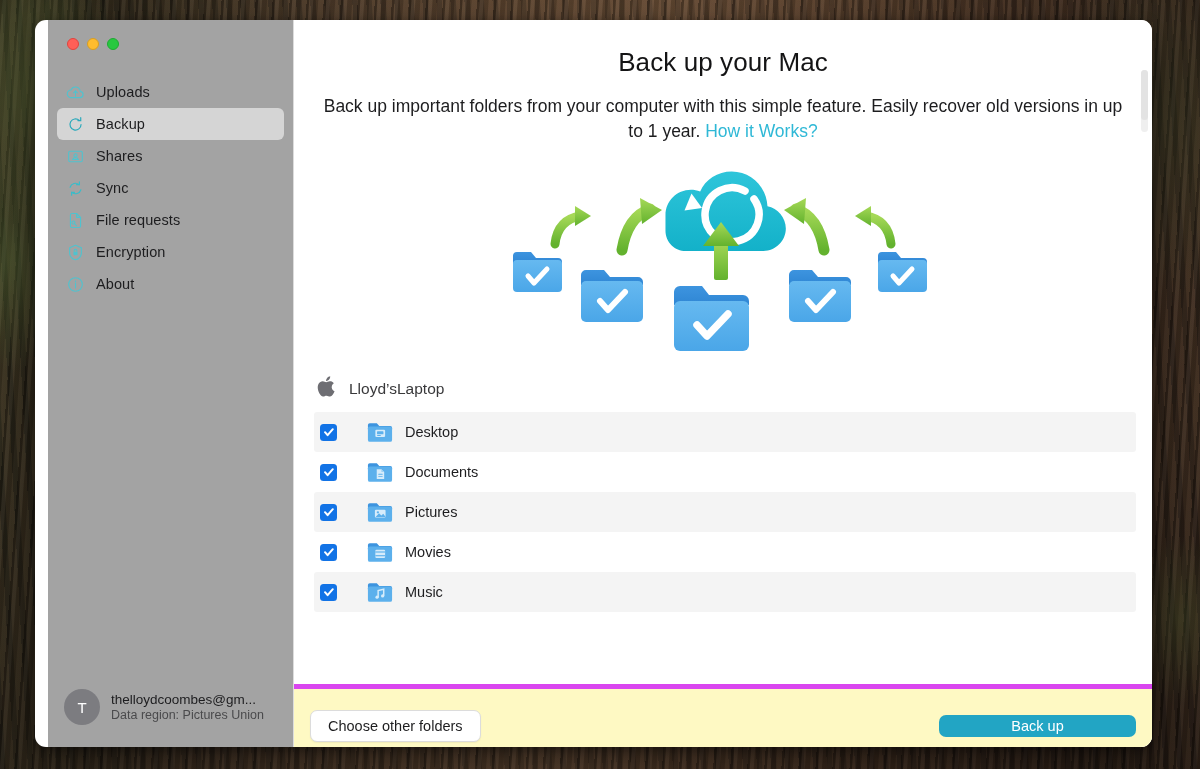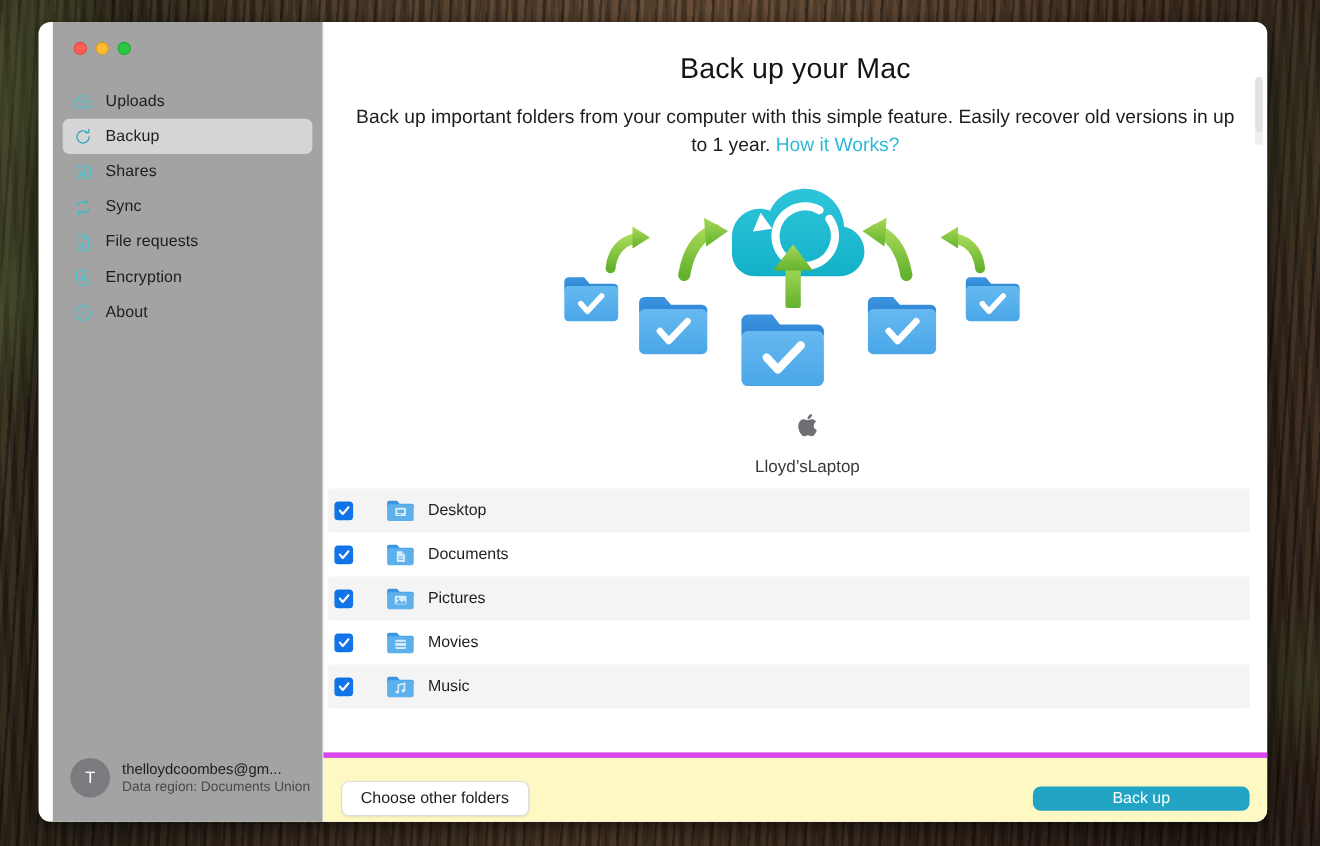--- a/index.html
+++ b/index.html
@@ -154,25 +154,24 @@
     background: #e3e3e3;
   }
 
   
   #hero { margin-top: 10px; display: flex; justify-content: center; }
 
   
   #device-row {
     display: flex; align-items: center; gap: 13px;
     padding: 16px 0 10px 22px;
-    flex-direction: column;
   }
   #device-name { font-size: 15.5px; color: #39393b; }
 
-  #folder-list { padding: 0 16px 0 4px; }
+  #folder-list { padding: 0 16px 0 20px; }
   .folder-row {
     display: flex; align-items: center;
     height: 40px;
     padding-left: 6px;
     border-radius: 3px;
   }
   .folder-row.stripe { background: #f4f4f4; }
   .folder-check {
     width: 17px; height: 17px; flex: 0 0 17px;
     border-radius: 3.5px;
@@ -329,21 +328,21 @@
       </div>
 
     </nav>
 
     <div id="sidebar-spacer"></div>
 
     <div id="user-block">
       <div id="avatar">T</div>
       <div id="user-text">
         <span id="user-email">thelloydcoombes@gm...</span>
-        <span id="user-region">Data region: Documents Union</span>
+        <span id="user-region">Data region: Pictures Union</span>
       </div>
     </div>
 
   </aside>
 
   <section id="main">
 
     <div id="scroll-area">
 
       <div id="scrollbar-track">

